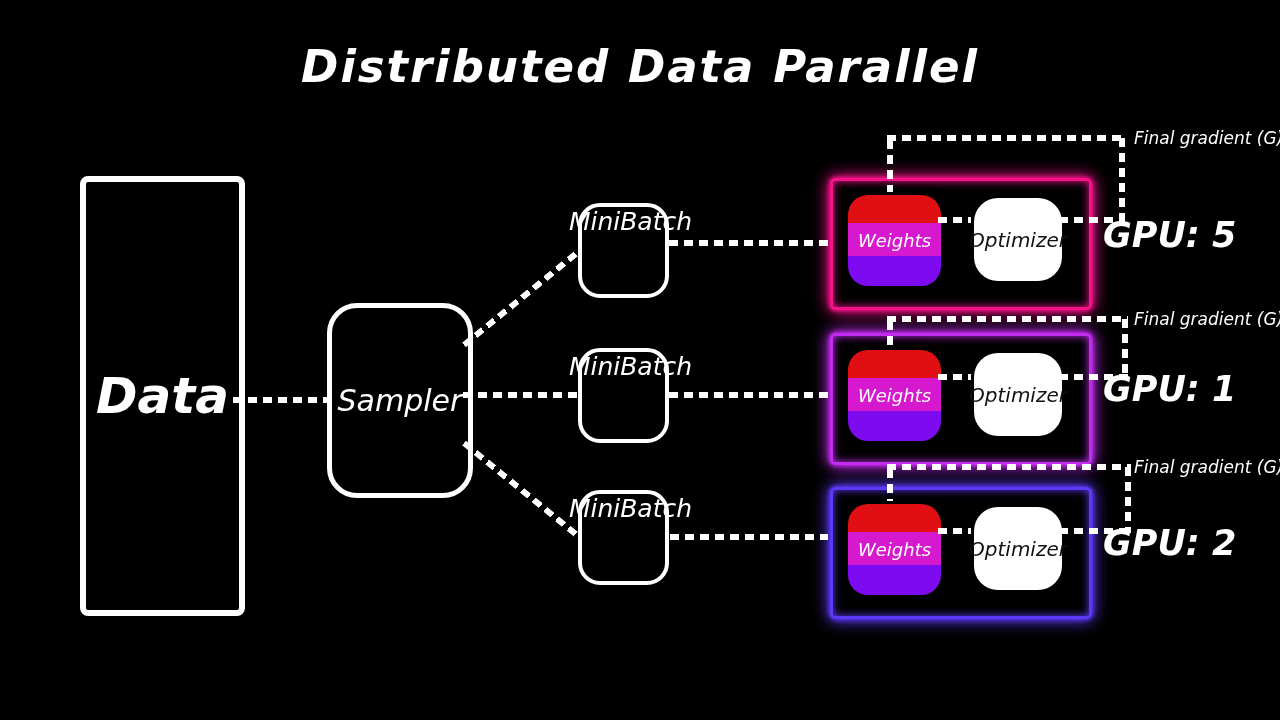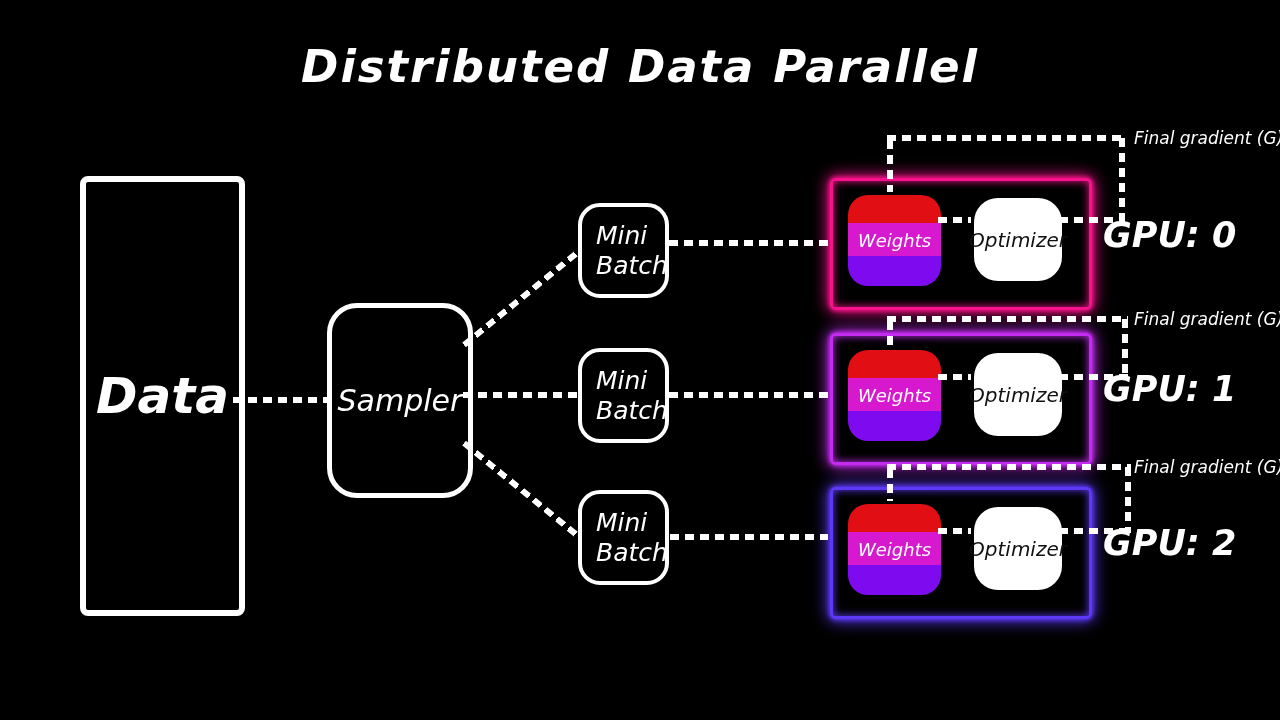--- a/index.html
+++ b/index.html
@@ -14,21 +14,21 @@
     position:absolute;left:0;right:0;top:40px;margin:0;
     text-align:center;font-size:45px;font-style:italic;font-weight:600;
     letter-spacing:2px;color:var(--stroke_white,#fff);
   }
   .node{
     position:absolute;display:flex;align-items:center;justify-content:center;
     color:var(--stroke_white,#fff);font-style:italic;background:#000;
   }
   .data-box{left:80px;top:176px;width:153px;height:428px;border:6px solid var(--stroke_white,#fff);border-radius:8px;font-size:50px;font-weight:600;}
   .sampler-box{left:327px;top:303px;width:136px;height:185px;border:5px solid var(--stroke_white,#fff);border-radius:30px;font-size:30px;}
-  .mini-batch{left:578px;width:91px;height:95px;border:4px solid var(--stroke_white,#fff);border-radius:22px;font-size:25px;flex-direction:column;align-items:flex-start;justify-content:center;padding-left:14px;box-sizing:border-box;line-height:1.2;}
+  .mini-batch{left:578px;width:91px;height:95px;border:4px solid var(--stroke_white,#fff);border-radius:22px;font-size:25px;flex-direction:row;align-items:flex-start;justify-content:center;padding-left:14px;box-sizing:border-box;line-height:1.2;}
   .mb0{top:203px}.mb1{top:348px}.mb2{top:490px}
 
   .gpu-box{
     position:absolute;left:830px;width:256px;height:126px;background:#000;
     border:3px solid var(--c);border-radius:6px;
     box-shadow:0 0 4px 1px var(--c),0 0 16px 2px var(--c),inset 0 0 9px var(--c);
   }
   .gpu0{top:178px;--c:var(--gpu0_border)}
   .gpu1{top:333px;--c:var(--gpu1_border)}
   .gpu2{top:487px;--c:var(--gpu2_border)}
@@ -110,21 +110,21 @@
   </div>
 
   <div class="gpu-box gpu0">
     <div class="weights">
       <span>Weights</span>
     </div>
     <div class="optimizer">
       <span>Optimizer</span>
     </div>
   </div>
-  <div class="gpu-label g0">GPU: 0</div>
+  <div class="gpu-label g0">GPU: 5</div>
   <div class="fg-label f0">Final gradient (G)</div>
 
   <div class="gpu-box gpu1">
     <div class="weights">
       <span>Weights</span>
     </div>
     <div class="optimizer">
       <span>Optimizer</span>
     </div>
   </div>

